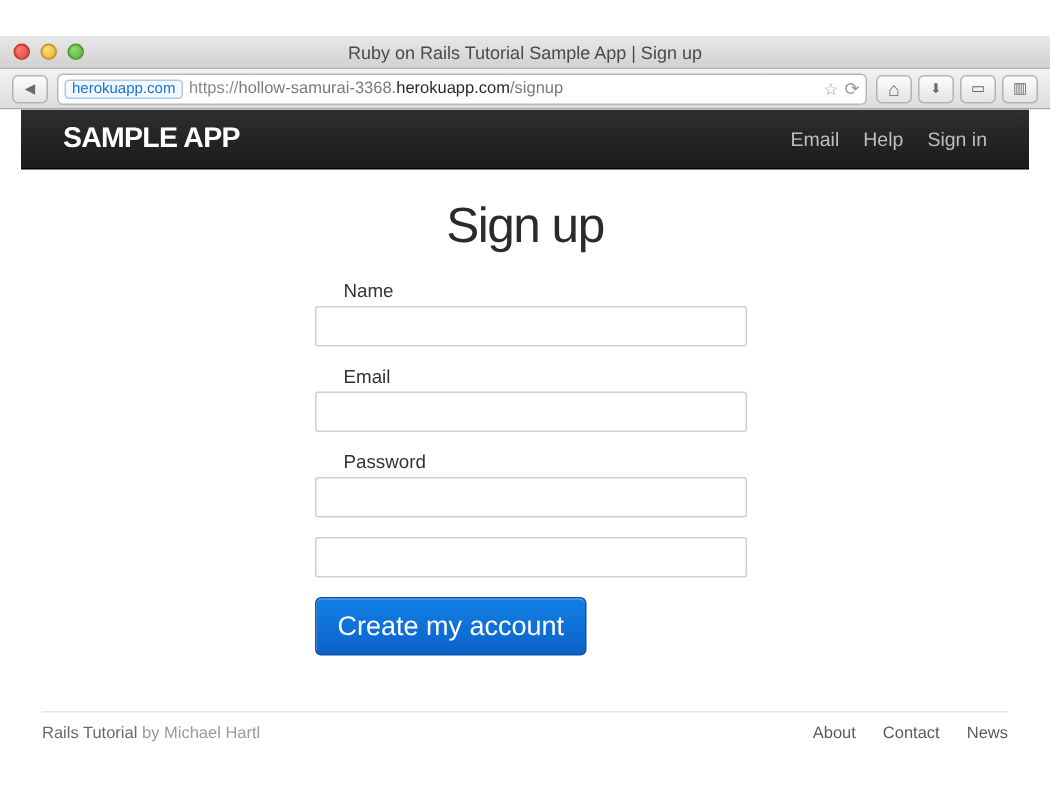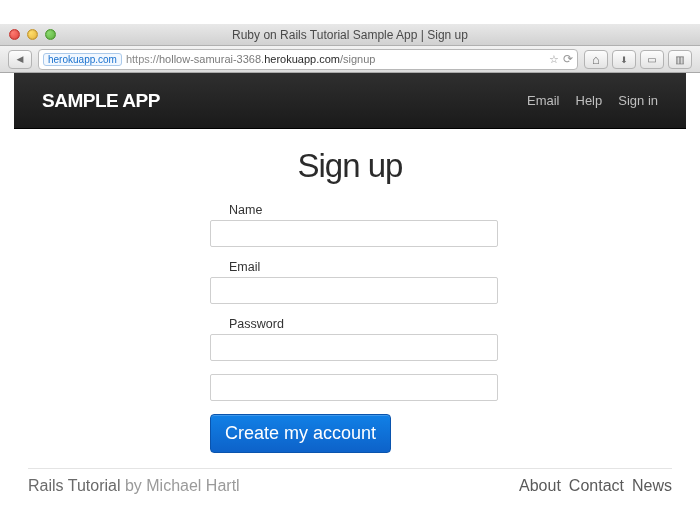--- a/index.html
+++ b/index.html
@@ -54,21 +54,21 @@
     .reload-icon::before{content:"⟳";font-size:12px;}
     .tb-cluster { display:flex; gap:4px;}
     .home-icon::before{content:"⌂"; font-size:13px;}
     .down-icon::before{content:"⬇"; font-size:9px;}
     .page-icon::before{content:"▭"; font-size:10px;}
     .overflow-icon::before{content:"▥"; font-size:10px;}
     
     .viewport { height: calc(529px - 22px - 27px); background:#fff; overflow:hidden; position:relative;}
     .navbar {
       background: linear-gradient(#2f2f2f, #1a1a1a);
-      height: 56px;
+      height: 40px;
       display:flex; align-items:center;
       padding: 0 28px;
       border-bottom:1px solid #000;
       color:#fff;
       margin: 0 14px;
     }
     .brand { font-size:19px; font-weight:bold; letter-spacing:-0.5px; color:#fff; text-transform:uppercase;}
     .navlinks { margin-left:auto; display:flex; gap:16px; font-size:13px;}
     .navlinks a { color:#bfbfbf; text-decoration:none; cursor:pointer;}
     .content { padding: 10px 0 0 0; }
@@ -80,26 +80,26 @@
       display:inline-block; padding: 8px 14px;
       background: linear-gradient(#1180e6, #0d62c9);
       color:#fff; font-size:18px; border:1px solid #0a54ad;
       border-radius:4px; cursor:pointer; font-weight:normal;
       box-shadow: inset 0 1px 0 rgba(255,255,255,0.2);
     }
     .footer {
       position:absolute; bottom:58px; left:28px; right:28px;
       border-top:1px solid #e4e4e4;
       padding-top:8px;
-      font-size:16px; color:#8a8a8a;
+      font-size:11px; color:#8a8a8a;
       display:flex;
     }
     .footer .left strong{ color:#6a6a6a; font-weight:500;}
     .footer .author{ color:#9a9a9a;}
-    .footer .right { margin-left:auto; display:flex; gap:8px;}
+    .footer .right { margin-left:auto; display:flex; gap:18px;}
     .footer .right a { color:#5a5a5a; text-decoration:none; cursor:pointer;}
   </style>
 </head>
 <body>
 
 <div class="osx-titlebar">
   <div class="traffic-lights">
     <div class="tlight red"></div>
     <div class="tlight yellow"></div>
     <div class="tlight green"></div>

